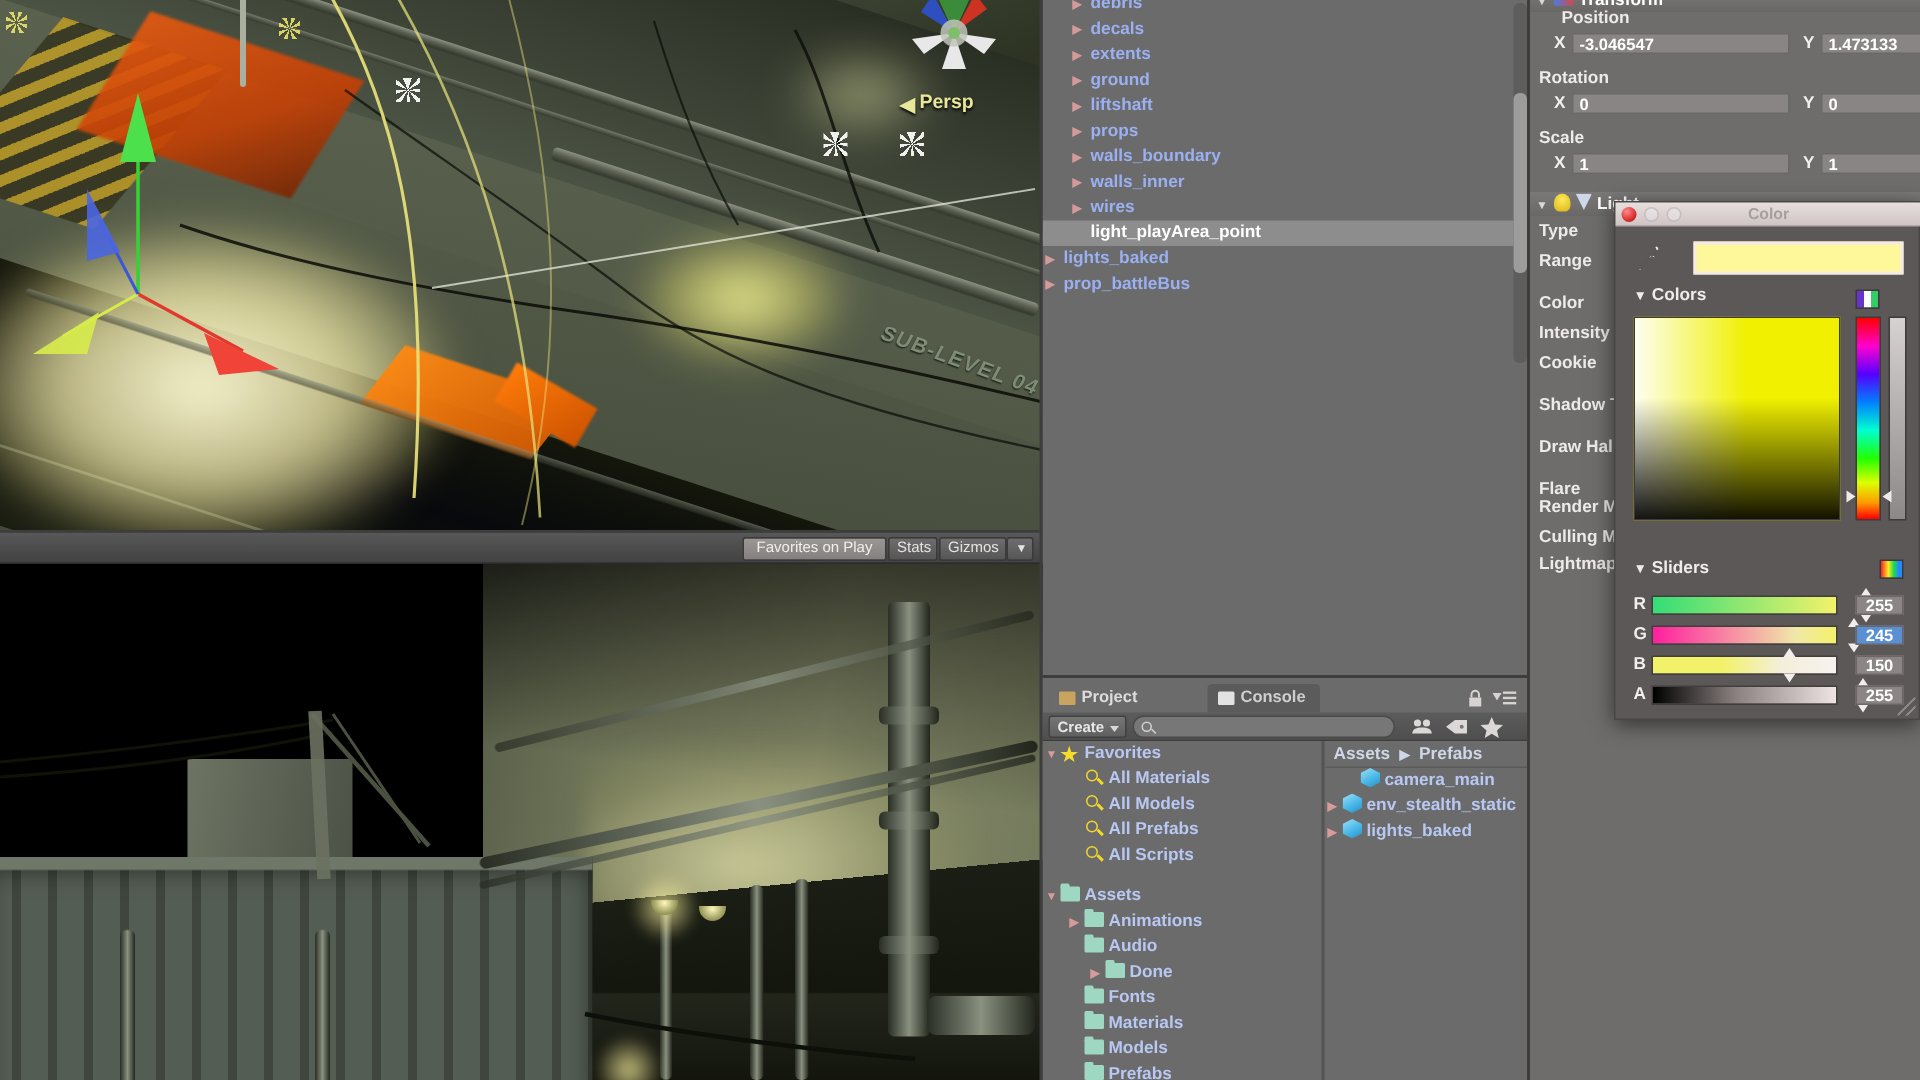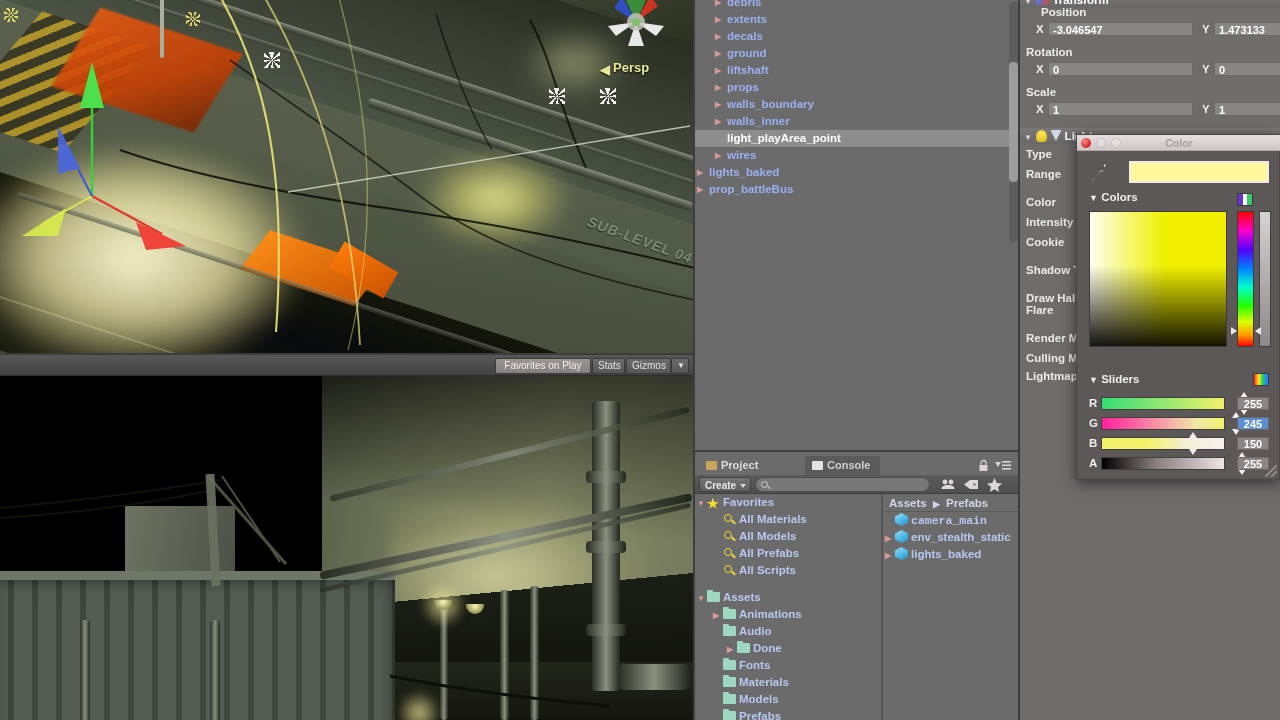--- a/index.html
+++ b/index.html
@@ -590,29 +590,29 @@
         <path d="M222,100 L280,186" stroke="#4b5141" stroke-width="2" fill="none"></path>
         <path d="M210,98 L216,210" stroke="#6b7160" stroke-width="9" fill="none" opacity=".9"></path>
         <path d="M390,300 C450,312 520,322 610,330" stroke="#0d0f09" stroke-width="3" fill="none"></path>
       </svg>
     </div>
   </div>
 
   <div id="hierarchy">
     <div id="hierarchy-list">
         <div class="h-row child" style="margin-top: -6px;"><span class="tri">▶</span><span>debris</span></div>
+        <div class="h-row child"><span class="tri">▶</span><span>decals</span></div>
         <div class="h-row child"><span class="tri">▶</span><span>extents</span></div>
-        <div class="h-row child"><span class="tri">▶</span><span>decals</span></div>
         <div class="h-row child"><span class="tri">▶</span><span>ground</span></div>
         <div class="h-row child"><span class="tri">▶</span><span>liftshaft</span></div>
         <div class="h-row child"><span class="tri">▶</span><span>props</span></div>
         <div class="h-row child"><span class="tri">▶</span><span>walls_boundary</span></div>
         <div class="h-row child"><span class="tri">▶</span><span>walls_inner</span></div>
+        <div class="h-row child"><span class="tri">▶</span><span>wires</span></div>
         <div class="h-row child selected"><span class="tri"></span><span>light_playArea_point</span></div>
-        <div class="h-row child"><span class="tri">▶</span><span>wires</span></div>
         <div class="h-row root"><span class="tri">▶</span><span>lights_baked</span></div>
         <div class="h-row root"><span class="tri">▶</span><span>prop_battleBus</span></div>
       </div>
     <div id="hierarchy-scrollbar">
       <div class="thumb"></div>
     </div>
   </div>
 
   <div id="project-panel">
     <div id="project-tabs">
@@ -684,21 +684,21 @@
           <div class="pr-row" style="padding-left: 18px;"><span class="tri"></span><span class="folder-ico"></span><span style="padding-left: 3px;">Prefabs</span></div>
         </div>
       <div id="project-splitter"></div>
       <div id="project-right">
         <div id="assets-breadcrumb">
           <span>Assets</span>
           <span style="color:#cfd6e8;font-size:9px;padding:0 3px;">▶</span>
           <span>Prefabs</span>
         </div>
         <div id="contents-list">
-            <div class="pr-row" style="padding-left: 2px; font-family: Liberation Mono, monospace;"><span class="tri"></span><span class="prefab-ico"></span><span style="padding-left: 3px;">camera_main</span></div>
+            <div class="pr-row" style="padding-left: 14px;"><span class="tri"></span><span class="prefab-ico"></span><span style="padding-left: 3px;">camera_main</span></div>
             <div class="pr-row" style="padding-left: 2px;"><span class="tri">▶</span><span class="prefab-ico"></span><span style="padding-left: 3px;">env_stealth_static</span></div>
             <div class="pr-row" style="padding-left: 2px;"><span class="tri">▶</span><span class="prefab-ico"></span><span style="padding-left: 3px;">lights_baked</span></div>
           </div>
       </div>
     </div>
   </div>
 
   <div id="inspector">
 
     <div class="insp-comp-header" style="position:absolute;left:0;top:-8px;width:260px;">
@@ -733,21 +733,21 @@
     </div>
 
     <div id="light-props">
         <div class="insp-label" style="left: 6px; top: 148px;">Type</div>
         <div class="insp-label" style="left: 6px; top: 168px;">Range</div>
         <div class="insp-label" style="left: 6px; top: 196px;">Color</div>
         <div class="insp-label" style="left: 6px; top: 216px;">Intensity</div>
         <div class="insp-label" style="left: 6px; top: 236px;">Cookie</div>
         <div class="insp-label" style="left: 6px; top: 264px;">Shadow T</div>
         <div class="insp-label" style="left: 6px; top: 292px;">Draw Hal</div>
-        <div class="insp-label" style="left: 6px; top: 304px;">Flare</div>
+        <div class="insp-label" style="left: 6px; top: 320px;">Flare</div>
         <div class="insp-label" style="left: 6px; top: 332px;">Render M</div>
         <div class="insp-label" style="left: 6px; top: 352px;">Culling M</div>
         <div class="insp-label" style="left: 6px; top: 370px;">Lightmap</div>
       </div>
   </div>
 
   <div id="color-picker">
     <div id="cp-titlebar">
       <span id="cp-close"></span>
       <span class="cp-dotdim" style="left:19px;"></span>

